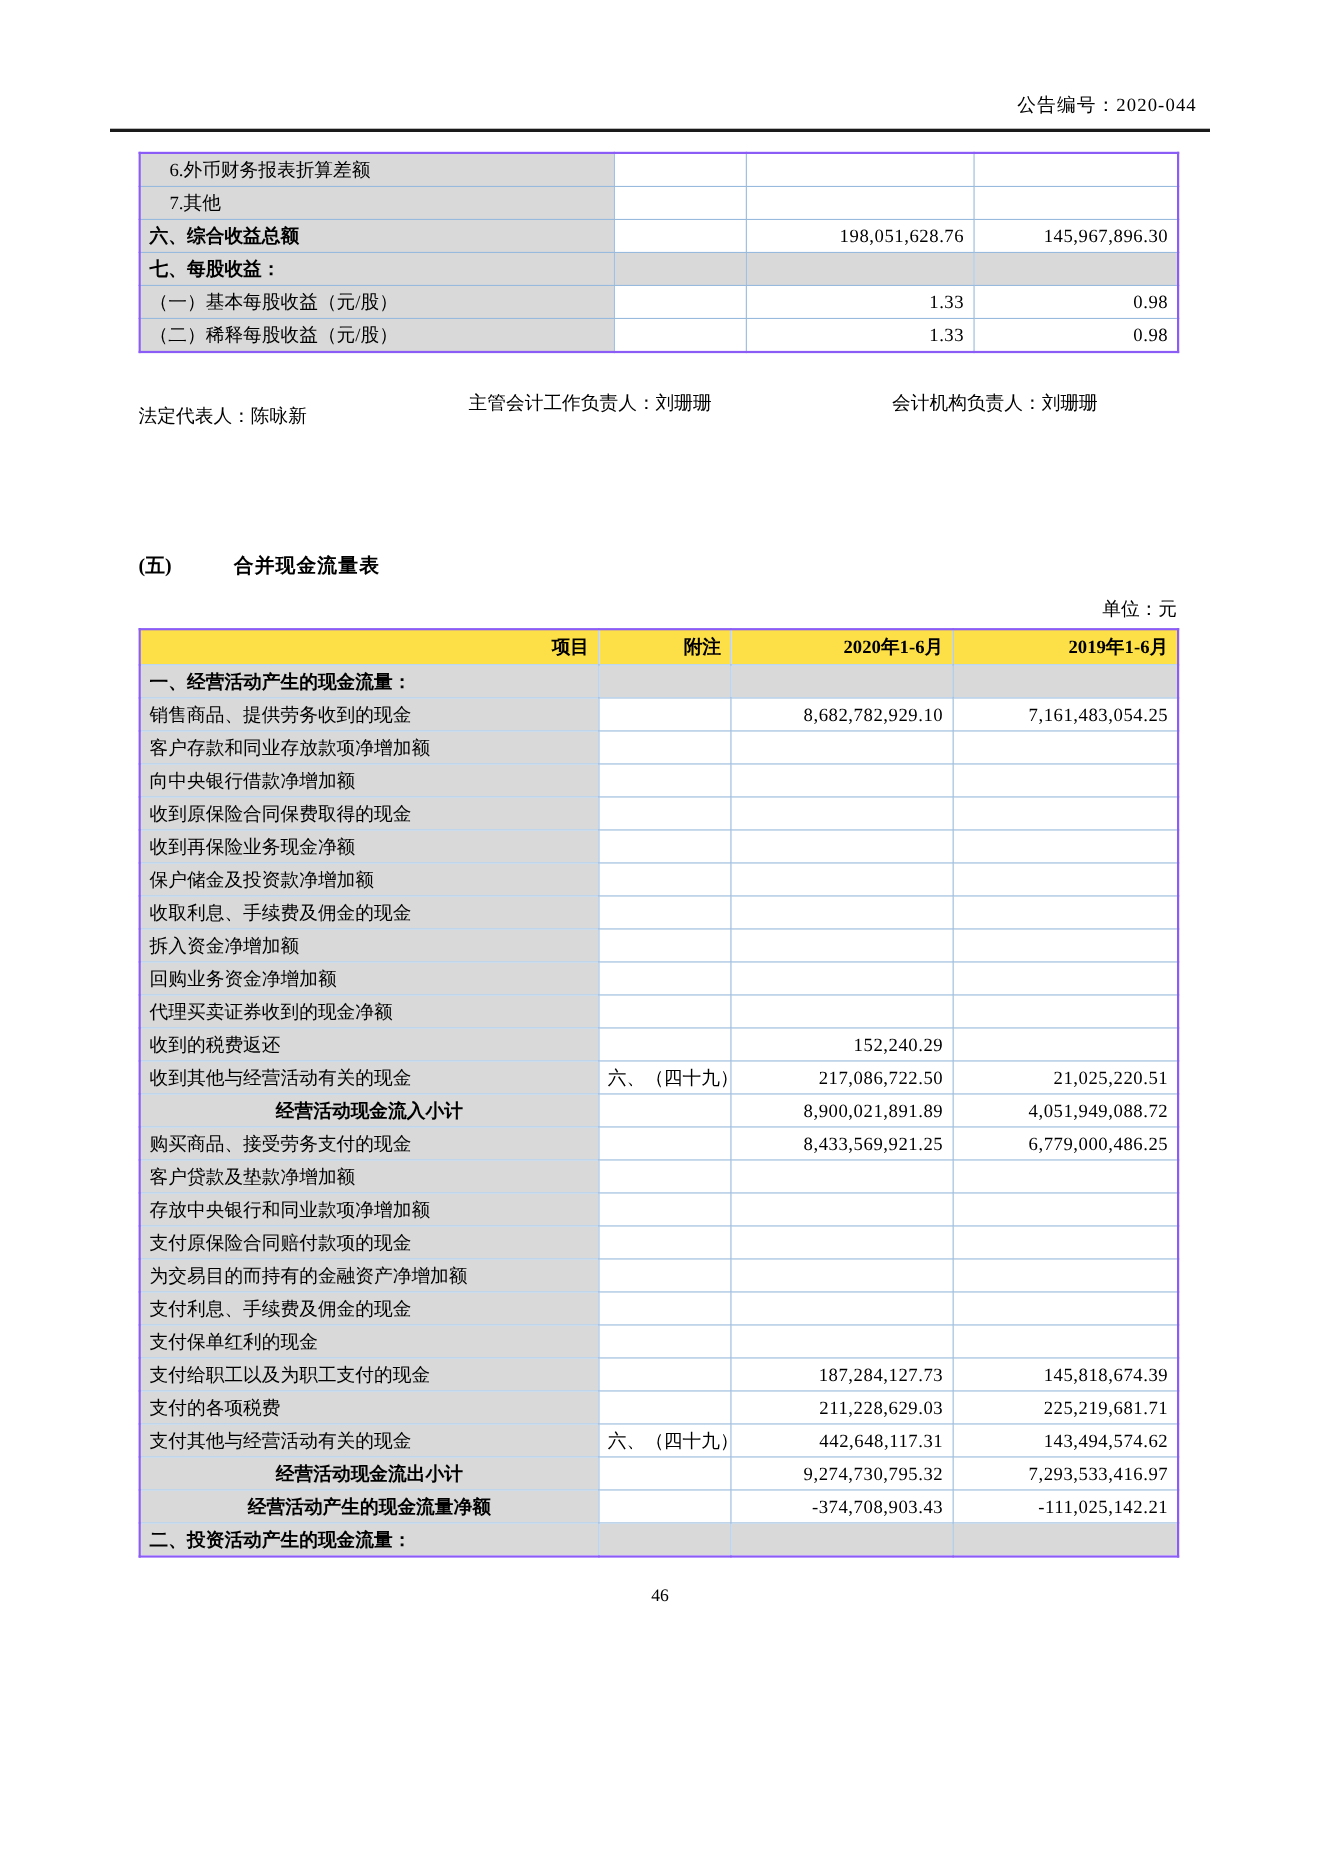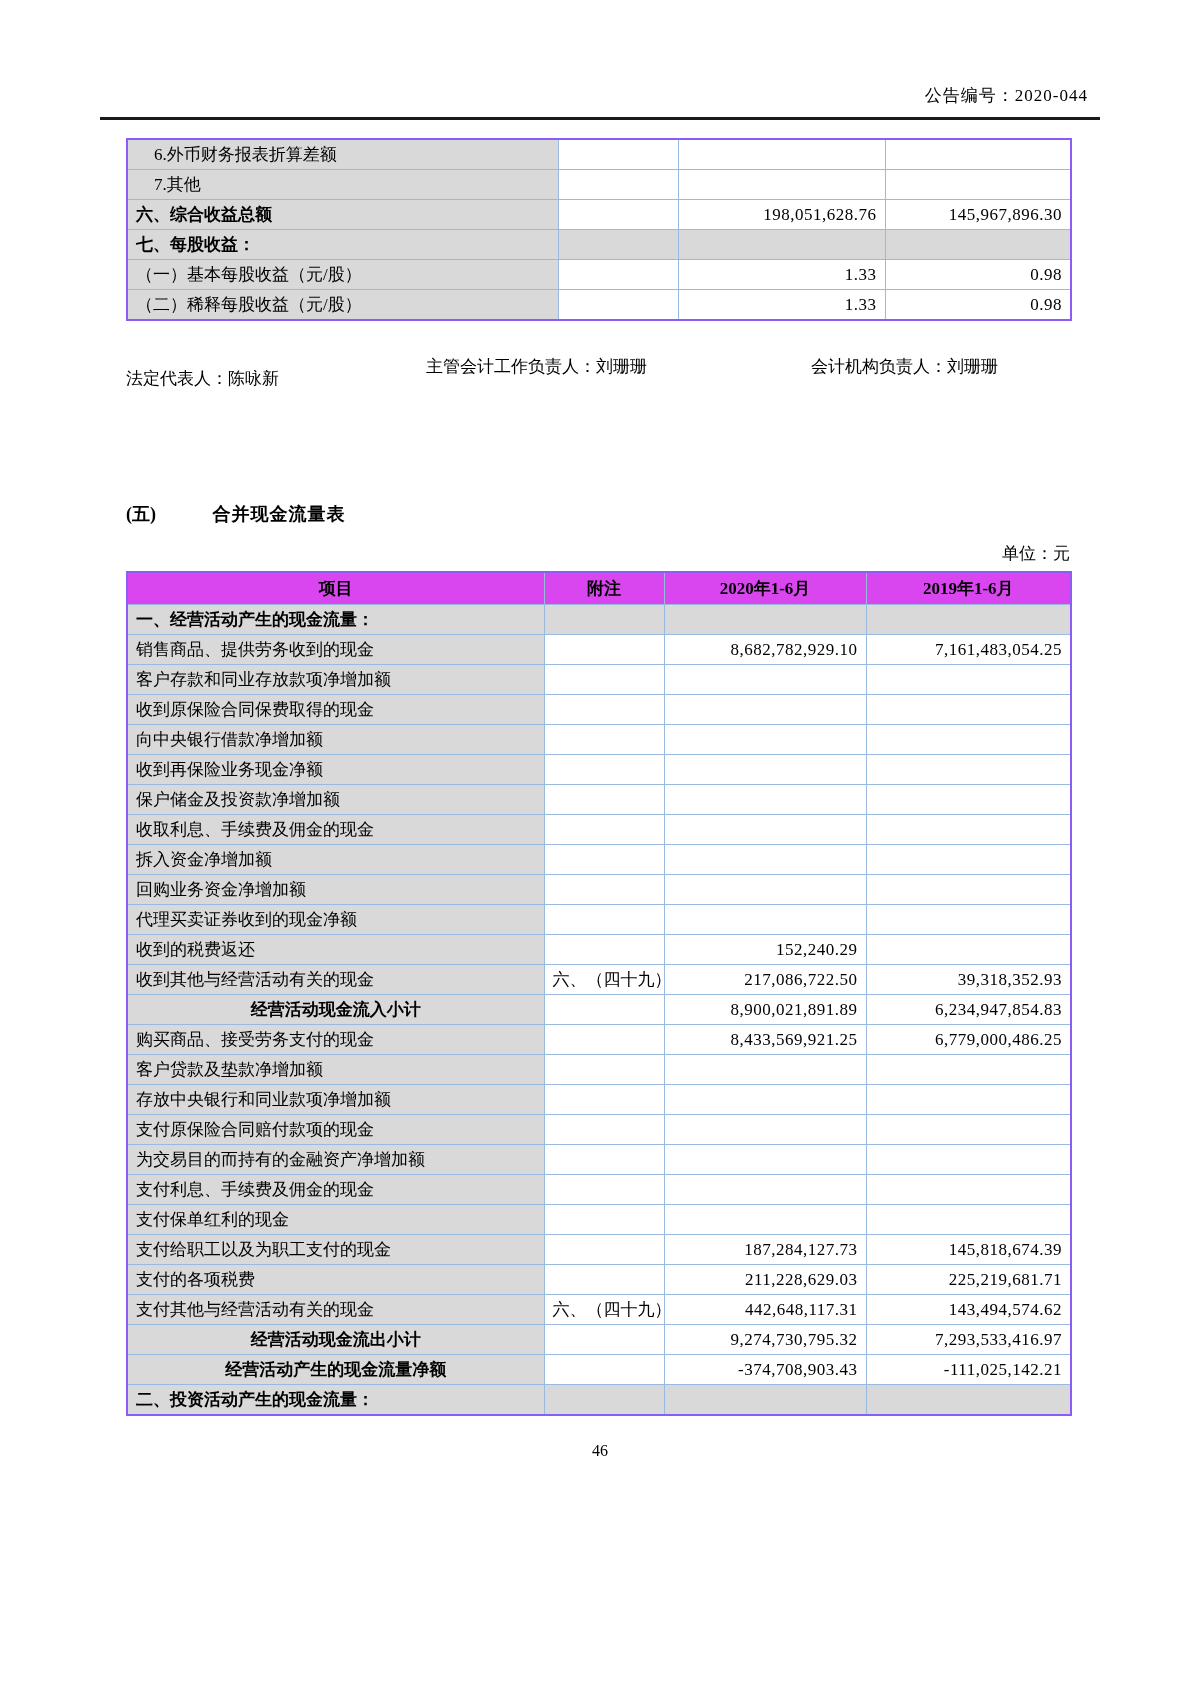--- a/index.html
+++ b/index.html
@@ -14,21 +14,21 @@
     border-collapse:collapse;table-layout:fixed;width:944px;
     margin-left:126px;font-size:17px;
     border:2px solid #8b5cf6;
   }
   table.doc-table td,table.doc-table th{
     border:1px solid #98badc;
     height:29px;padding:0 8px;
     overflow:hidden;white-space:nowrap;vertical-align:middle;
   }
   table.doc-table th{
-    background:#d946ef;font-weight:bold;text-align:center;height:31px;font-size:17px;font-family:Liberation Serif, serif;
+    background:#fde047;font-weight:bold;text-align:right;height:31px;font-size:17px;font-family:Liberation Serif, serif;
   }
   td.c0{background:#d9d9d9;text-align:left;}
   td.c1{text-align:center;}
   td.c2,td.c3{text-align:right;letter-spacing:0.5px;}
   tr.section td{background:#d9d9d9;}
   tr.section td.c0{font-weight:bold;}
   tr.bold-item td.c0{font-weight:bold;}
   tr.subtotal td.c0{font-weight:bold;text-align:center;}
   tr.item-indent td.c0{padding-left:26px;}
   .table1{margin-top:18px;}
@@ -137,27 +137,27 @@
         <td class="c2">8,682,782,929.10</td>
         <td class="c3">7,161,483,054.25</td>
       </tr>
       <tr class="item">
         <td class="c0">客户存款和同业存放款项净增加额</td>
         <td class="c1"></td>
         <td class="c2"></td>
         <td class="c3"></td>
       </tr>
       <tr class="item">
+        <td class="c0">向中央银行借款净增加额</td>
+        <td class="c1"></td>
+        <td class="c2"></td>
+        <td class="c3"></td>
+      </tr>
+      <tr class="item">
         <td class="c0">收到原保险合同保费取得的现金</td>
-        <td class="c1"></td>
-        <td class="c2"></td>
-        <td class="c3"></td>
-      </tr>
-      <tr class="item">
-        <td class="c0">向中央银行借款净增加额</td>
         <td class="c1"></td>
         <td class="c2"></td>
         <td class="c3"></td>
       </tr>
       <tr class="item">
         <td class="c0">收到再保险业务现金净额</td>
         <td class="c1"></td>
         <td class="c2"></td>
         <td class="c3"></td>
       </tr>
@@ -194,27 +194,27 @@
       <tr class="item">
         <td class="c0">收到的税费返还</td>
         <td class="c1"></td>
         <td class="c2">152,240.29</td>
         <td class="c3"></td>
       </tr>
       <tr class="item">
         <td class="c0">收到其他与经营活动有关的现金</td>
         <td class="c1">六、（四十九）</td>
         <td class="c2">217,086,722.50</td>
-        <td class="c3">39,318,352.93</td>
+        <td class="c3">21,025,220.51</td>
       </tr>
       <tr class="subtotal">
         <td class="c0">经营活动现金流入小计</td>
         <td class="c1"></td>
         <td class="c2">8,900,021,891.89</td>
-        <td class="c3">6,234,947,854.83</td>
+        <td class="c3">4,051,949,088.72</td>
       </tr>
       <tr class="item">
         <td class="c0">购买商品、接受劳务支付的现金</td>
         <td class="c1"></td>
         <td class="c2">8,433,569,921.25</td>
         <td class="c3">6,779,000,486.25</td>
       </tr>
       <tr class="item">
         <td class="c0">客户贷款及垫款净增加额</td>
         <td class="c1"></td>

